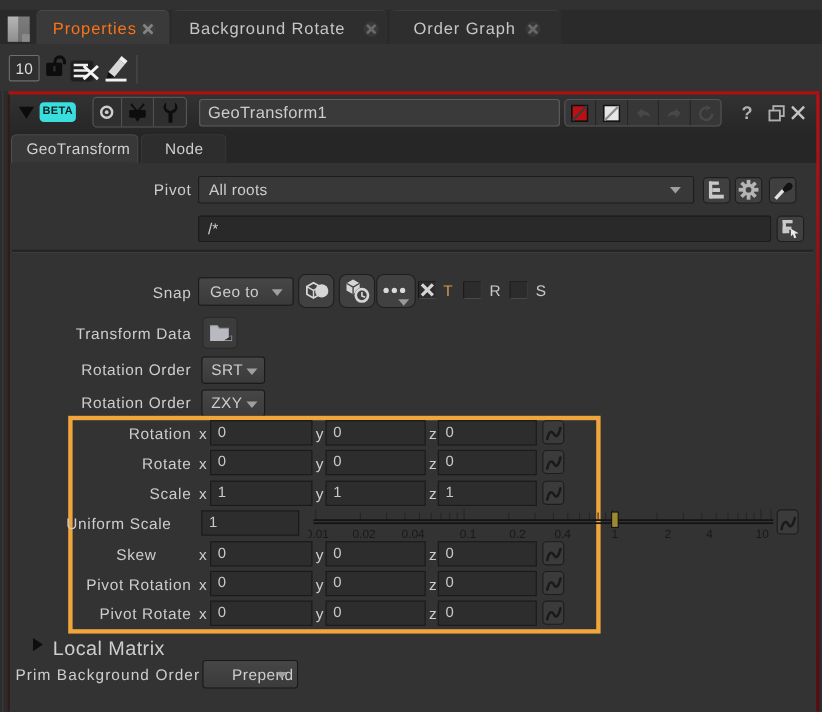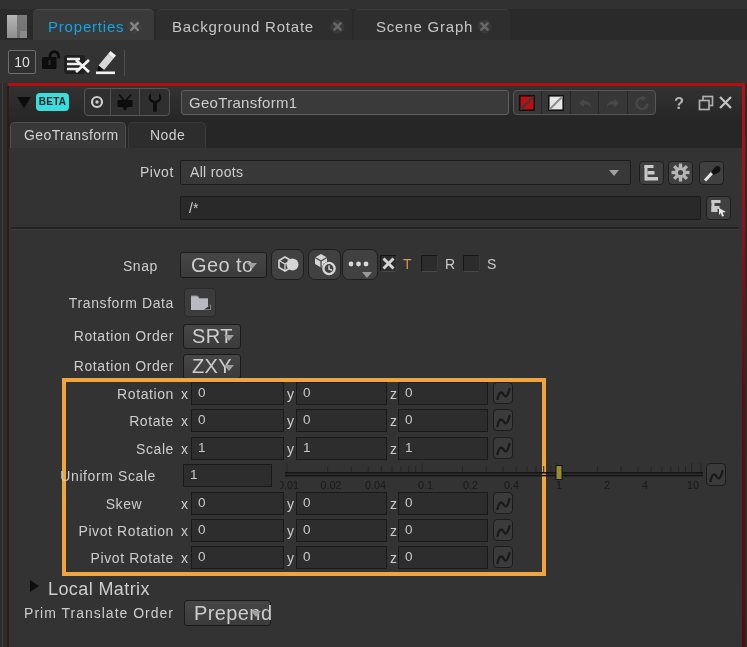--- a/index.html
+++ b/index.html
@@ -1,53 +1,53 @@
 <!DOCTYPE html>
 <html><head>
 <meta charset="utf-8">
 <style>
 * { margin:0; padding:0; box-sizing:border-box; }
 html,body { width:747px; height:647px; overflow:hidden; }
 body { background:#333333; font-family:"Liberation Sans",sans-serif; color:#cccccc; position:relative; }
 .abs { position:absolute; }
 .lbl { position:absolute; text-align:right; font-size:14px; letter-spacing:0.6px; color:#cdcdcd; white-space:nowrap; }
 .fld { position:absolute; background:#2d2d2d; border:1px solid #1a1a1a; color:#c9c9c9; font-size:13.5px; padding-left:6px; line-height:20px; height:23px; }
-.dd { position:absolute; background:linear-gradient(#464646,#3b3b3b); border:1px solid #1a1a1a; border-radius:3px; color:#cdcdcd; font-size:20px; letter-spacing:0.4px; }
+.dd { position:absolute; background:linear-gradient(#464646,#3b3b3b); border:1px solid #1a1a1a; border-radius:3px; color:#cdcdcd; font-size:14px; letter-spacing:0.4px; }
 .dd .ar { position:absolute; right:9px; top:50%; margin-top:-2px; width:0; height:0; border-left:5px solid transparent; border-right:5px solid transparent; border-top:6px solid #9f9f9f; }
 .xyz { position:absolute; font-size:14px; color:#cdcdcd; }
 .ibtn { position:absolute; background:#404040; border:1px solid #1e1e1e; border-radius:4px; }
 .cb { position:absolute; width:17px; height:17px; background:#2c2c2c; border:1px solid #161616; border-bottom-color:#484848; border-right-color:#3a3a3a; border-radius:2px; }
 .cvb { position:absolute; width:20px; height:22px; background:#3b3b3b; border:1px solid #1c1c1c; border-radius:4px; }
 </style>
 </head>
 <body>
 
 <div class="abs" style="left:0;top:0;width:747px;height:40px;background:#2a2a2a;"></div>
 <div class="abs" style="left:0;top:0;width:747px;height:9px;background:#313131;"></div>
 
 <div class="abs" style="left:7px;top:15px;width:20px;height:23px;background:#2a2a2a;">
   <div class="abs" style="left:0;top:0;width:10px;height:23px;background:linear-gradient(#b6b6b6,#8e8e8e);"></div>
   <div class="abs" style="left:10px;top:0;width:10px;height:23px;background:linear-gradient(#7c7c7c,#6f6f6f);"></div>
   <div class="abs" style="left:13px;top:16px;width:7px;height:7px;background:#8a8a8a;"></div>
 </div>
 
 <div class="abs" style="left:33px;top:9px;width:121px;height:31px;background:#3a3a3a;border-radius:5px 5px 0 0;border-top:1px solid #4a4a4a;"></div>
-<div class="abs" style="left:48px;top:18px;font-size:15px;letter-spacing:0.8px;color:#0ea5e9;">Properties</div>
+<div class="abs" style="left:48px;top:18px;font-size:15px;letter-spacing:0.8px;color:#f97316;">Properties</div>
 <svg class="abs" style="left:127px;top:19px;" width="15" height="15">
     <circle cx="7.5" cy="7.5" r="7" fill="#3f3f3f"></circle>
     <path d="M4.2 4.2 L10.8 10.8 M10.8 4.2 L4.2 10.8" stroke="#828282" stroke-width="2.5" stroke-linecap="round"></path>
   </svg>
 <div class="abs" style="left:156px;top:9px;width:196px;height:31px;background:#2e2e2e;border-radius:5px 5px 0 0;border-top:1px solid #3c3c3c;"></div>
 <div class="abs" style="left:172px;top:18px;font-size:15px;letter-spacing:0.8px;color:#c6c6c6;">Background Rotate</div>
 <svg class="abs" style="left:330px;top:19px;" width="15" height="15">
     <circle cx="7.5" cy="7.5" r="7" fill="#383838"></circle>
     <path d="M4.4 4.4 L10.6 10.6 M10.6 4.4 L4.4 10.6" stroke="#686868" stroke-width="2.5" stroke-linecap="round"></path>
   </svg>
 <div class="abs" style="left:354px;top:9px;width:156px;height:31px;background:#2e2e2e;border-radius:5px 5px 0 0;border-top:1px solid #3c3c3c;"></div>
-<div class="abs" style="left:376px;top:18px;font-size:15px;letter-spacing:0.8px;color:#c6c6c6;">Scene Graph</div>
+<div class="abs" style="left:376px;top:18px;font-size:15px;letter-spacing:0.8px;color:#c6c6c6;">Order Graph</div>
 <svg class="abs" style="left:477px;top:19px;" width="15" height="15">
     <circle cx="7.5" cy="7.5" r="7" fill="#383838"></circle>
     <path d="M4.4 4.4 L10.6 10.6 M10.6 4.4 L4.4 10.6" stroke="#686868" stroke-width="2.5" stroke-linecap="round"></path>
   </svg>
 
 <div class="abs" style="left:8px;top:50px;width:28px;height:24px;background:#2f2f2f;border:1px solid #6e6e6e;border-radius:2px;text-align:center;font-size:14px;line-height:22px;color:#dedede;">10</div>
 
 <svg class="abs" style="left:40px;top:47px;" width="22" height="24">
   <path d="M10 11 L10 9 A4.3 4.3 0 0 1 18.6 9 L18.6 11.5" fill="none" stroke="#0d0d0d" stroke-width="2.8"></path>
   <rect x="2" y="10" width="14.5" height="12" rx="1.5" fill="#0d0d0d"></rect>
@@ -171,21 +171,21 @@
   <rect x="1.5" y="1" width="3" height="12" fill="#c9c9c9"></rect>
   <rect x="1.5" y="1" width="9" height="3" fill="#c9c9c9"></rect>
   <rect x="1.5" y="7" width="8" height="3" fill="#c9c9c9"></rect>
   <rect x="1.5" y="10" width="6" height="3" fill="#c9c9c9"></rect>
   <path d="M9 9 L16 13 L12.5 13.5 L14 17 L12 17.5 L10.8 14 L9 16 Z" fill="#e8e8e8"></path>
 </svg>
 
 <div class="abs" style="left:11px;top:227px;width:728px;height:2px;background:#232323;"></div>
 <div class="abs" style="left:11px;top:229px;width:728px;height:1px;background:#3b3b3b;"></div>
 
-<div class="lbl" style="left:58px;top:258px;width:100px;">Snap</div>
+<div class="lbl" style="left:74px;top:258px;width:100px;">Snap</div>
 <div class="dd" style="left:180px;top:252px;width:87px;height:26px;line-height:24px;padding-left:10px;">Geo to<span class="ar"></span></div>
 <div class="ibtn" style="left:271px;top:249px;width:33px;height:31px;border-radius:7px;background:#414141;"></div>
 <svg class="abs" style="left:277px;top:255px;" width="23" height="19">
   <path d="M2 5.5 L8 2 L14 5.5 L14 12.5 L8 16 L2 12.5 Z" fill="none" stroke="#d6d6d6" stroke-width="1.6"></path>
   <path d="M2 5.5 L8 9 L14 5.5 M8 9 L8 16" fill="none" stroke="#d6d6d6" stroke-width="1.3"></path>
   <circle cx="15.5" cy="9.5" r="6" fill="#d6d6d6"></circle>
 </svg>
 <div class="ibtn" style="left:308px;top:249px;width:33px;height:31px;border-radius:7px;background:#414141;"></div>
 <svg class="abs" style="left:313px;top:252px;" width="26" height="26">
   <path d="M2 5.5 L8 2 L14 5.5 L14 12 L8 15.5 L2 12 Z" fill="#d6d6d6"></path>
@@ -344,14 +344,14 @@
 <div class="xyz" style="left:287px;top:550px;">y</div>
 <div class="fld" style="left:296px;top:546px;width:91px;">0</div>
 <div class="xyz" style="left:390px;top:550px;">z</div>
 <div class="fld" style="left:398px;top:546px;width:90px;">0</div>
 <div class="cvb" style="left:493px;top:546px;"><svg width="18" height="20">
       <path d="M3.5 16 C5 9 7.5 8 9.5 11.5 C11.5 15 13.5 14 15.5 6" fill="none" stroke="#1a1a1a" stroke-width="2.3" stroke-linecap="round"></path>
     </svg></div>
 
 <div class="abs" style="left:30px;top:580px;width:0;height:0;border-top:6px solid transparent;border-bottom:6px solid transparent;border-left:9px solid #0e0e0e;"></div>
 <div class="abs" style="left:48px;top:579px;font-size:18px;letter-spacing:0.4px;color:#cdcdcd;">Local Matrix</div>
-<div class="lbl" style="left:14px;top:605px;width:160px;letter-spacing:1.0px;">Prim Translate Order</div>
-<div class="dd" style="left:184px;top:600px;width:87px;height:26px;line-height:24px;padding-left:9px;">Prepend<span class="ar"></span></div>
+<div class="lbl" style="left:14px;top:605px;width:160px;letter-spacing:1.0px;">Prim Background Order</div>
+<div class="dd" style="left:184px;top:600px;width:87px;height:26px;line-height:24px;padding-left:26px;">Prepend<span class="ar"></span></div>
 
 </body></html>

